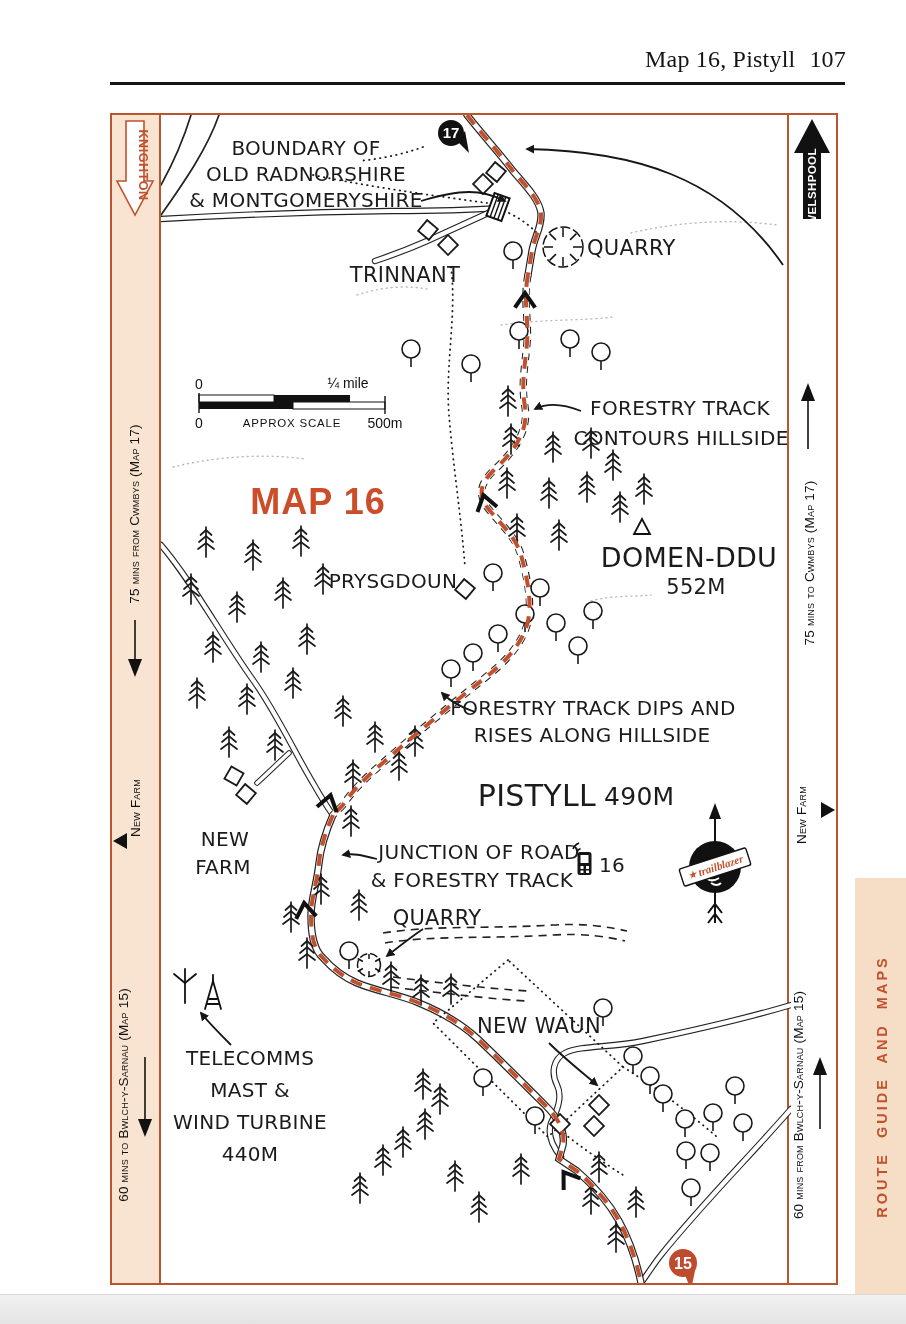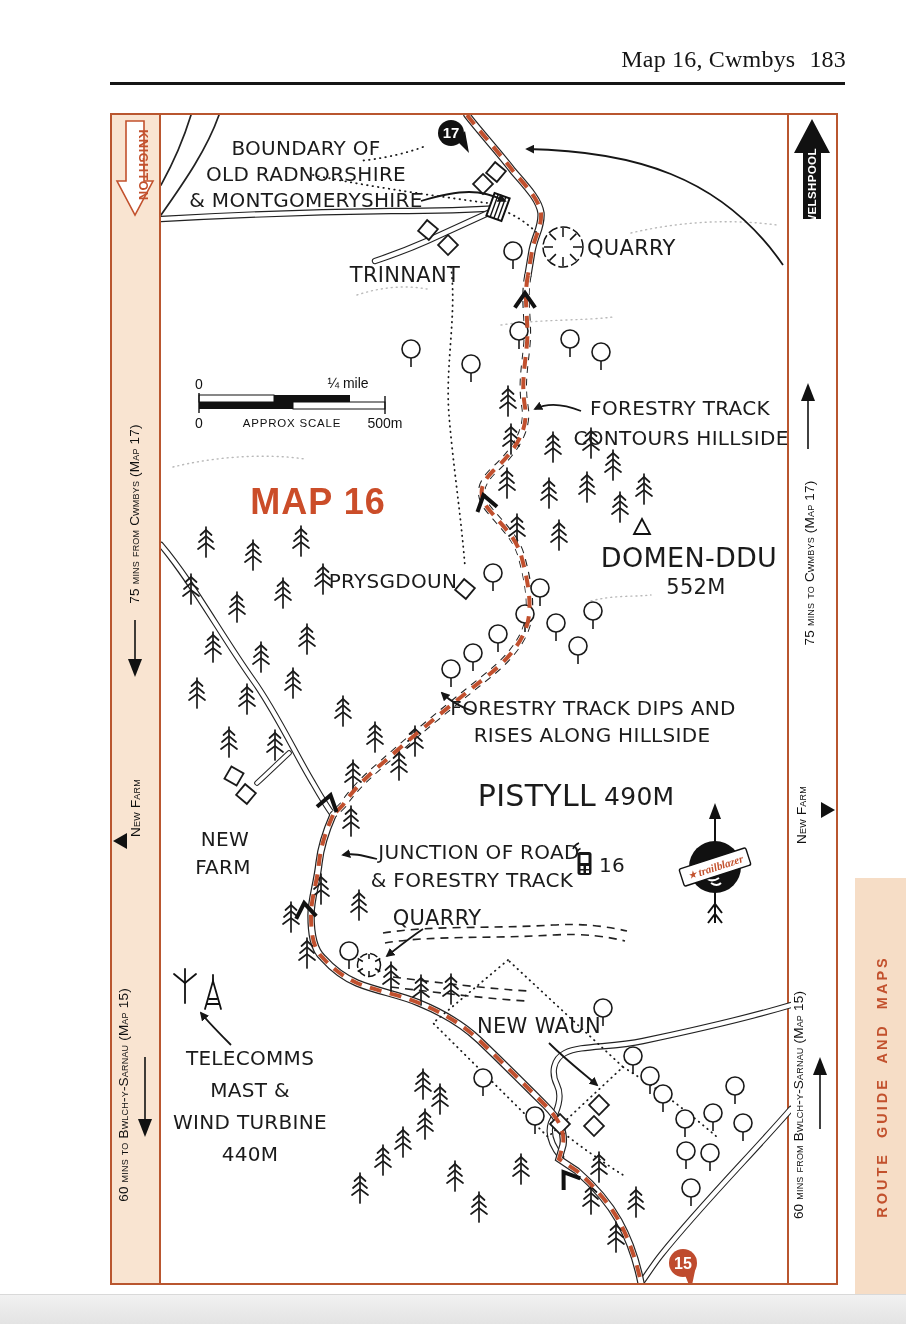--- a/index.html
+++ b/index.html
@@ -36,21 +36,21 @@
   .scaletxt{font-family:"Liberation Sans",sans-serif;fill:#111;}
   .sidetxt{font-family:"Liberation Sans",sans-serif;font-variant:small-caps;font-size:13.5px;fill:#111;letter-spacing:0.2px;}
   .sideaccent{font-family:"Liberation Sans",sans-serif;font-weight:bold;font-size:12.5px;fill:#c2512d;letter-spacing:0.6px;}
   .welsh{font-family:"Liberation Sans",sans-serif;font-weight:bold;font-size:11.5px;fill:#fff;letter-spacing:0.4px;}
   .logotext{font-family:"Liberation Serif",serif;font-style:italic;font-weight:bold;fill:#c2512d;}
 </style>
 </head>
 <body>
 
 <div class="header-title">
-  <span>Map 16, Cwmbys</span><span class="pgnum">183</span>
+  <span>Map 16, Pistyll</span><span class="pgnum">107</span>
 </div>
 <div class="header-rule"></div>
 
 <div class="frame">
 
   <div class="strip-left">
     <svg width="47" height="1168" viewBox="0 0 47 1168">
       <g>
         <polygon points="14,6 32,6 32,66 41,66 23,100 5,66 14,66" fill="#fff" stroke="#c2512d" stroke-width="1.6"></polygon>
         <text class="sideaccent" text-anchor="middle" transform="translate(27,50) rotate(90)">KNIGHTON</text>

